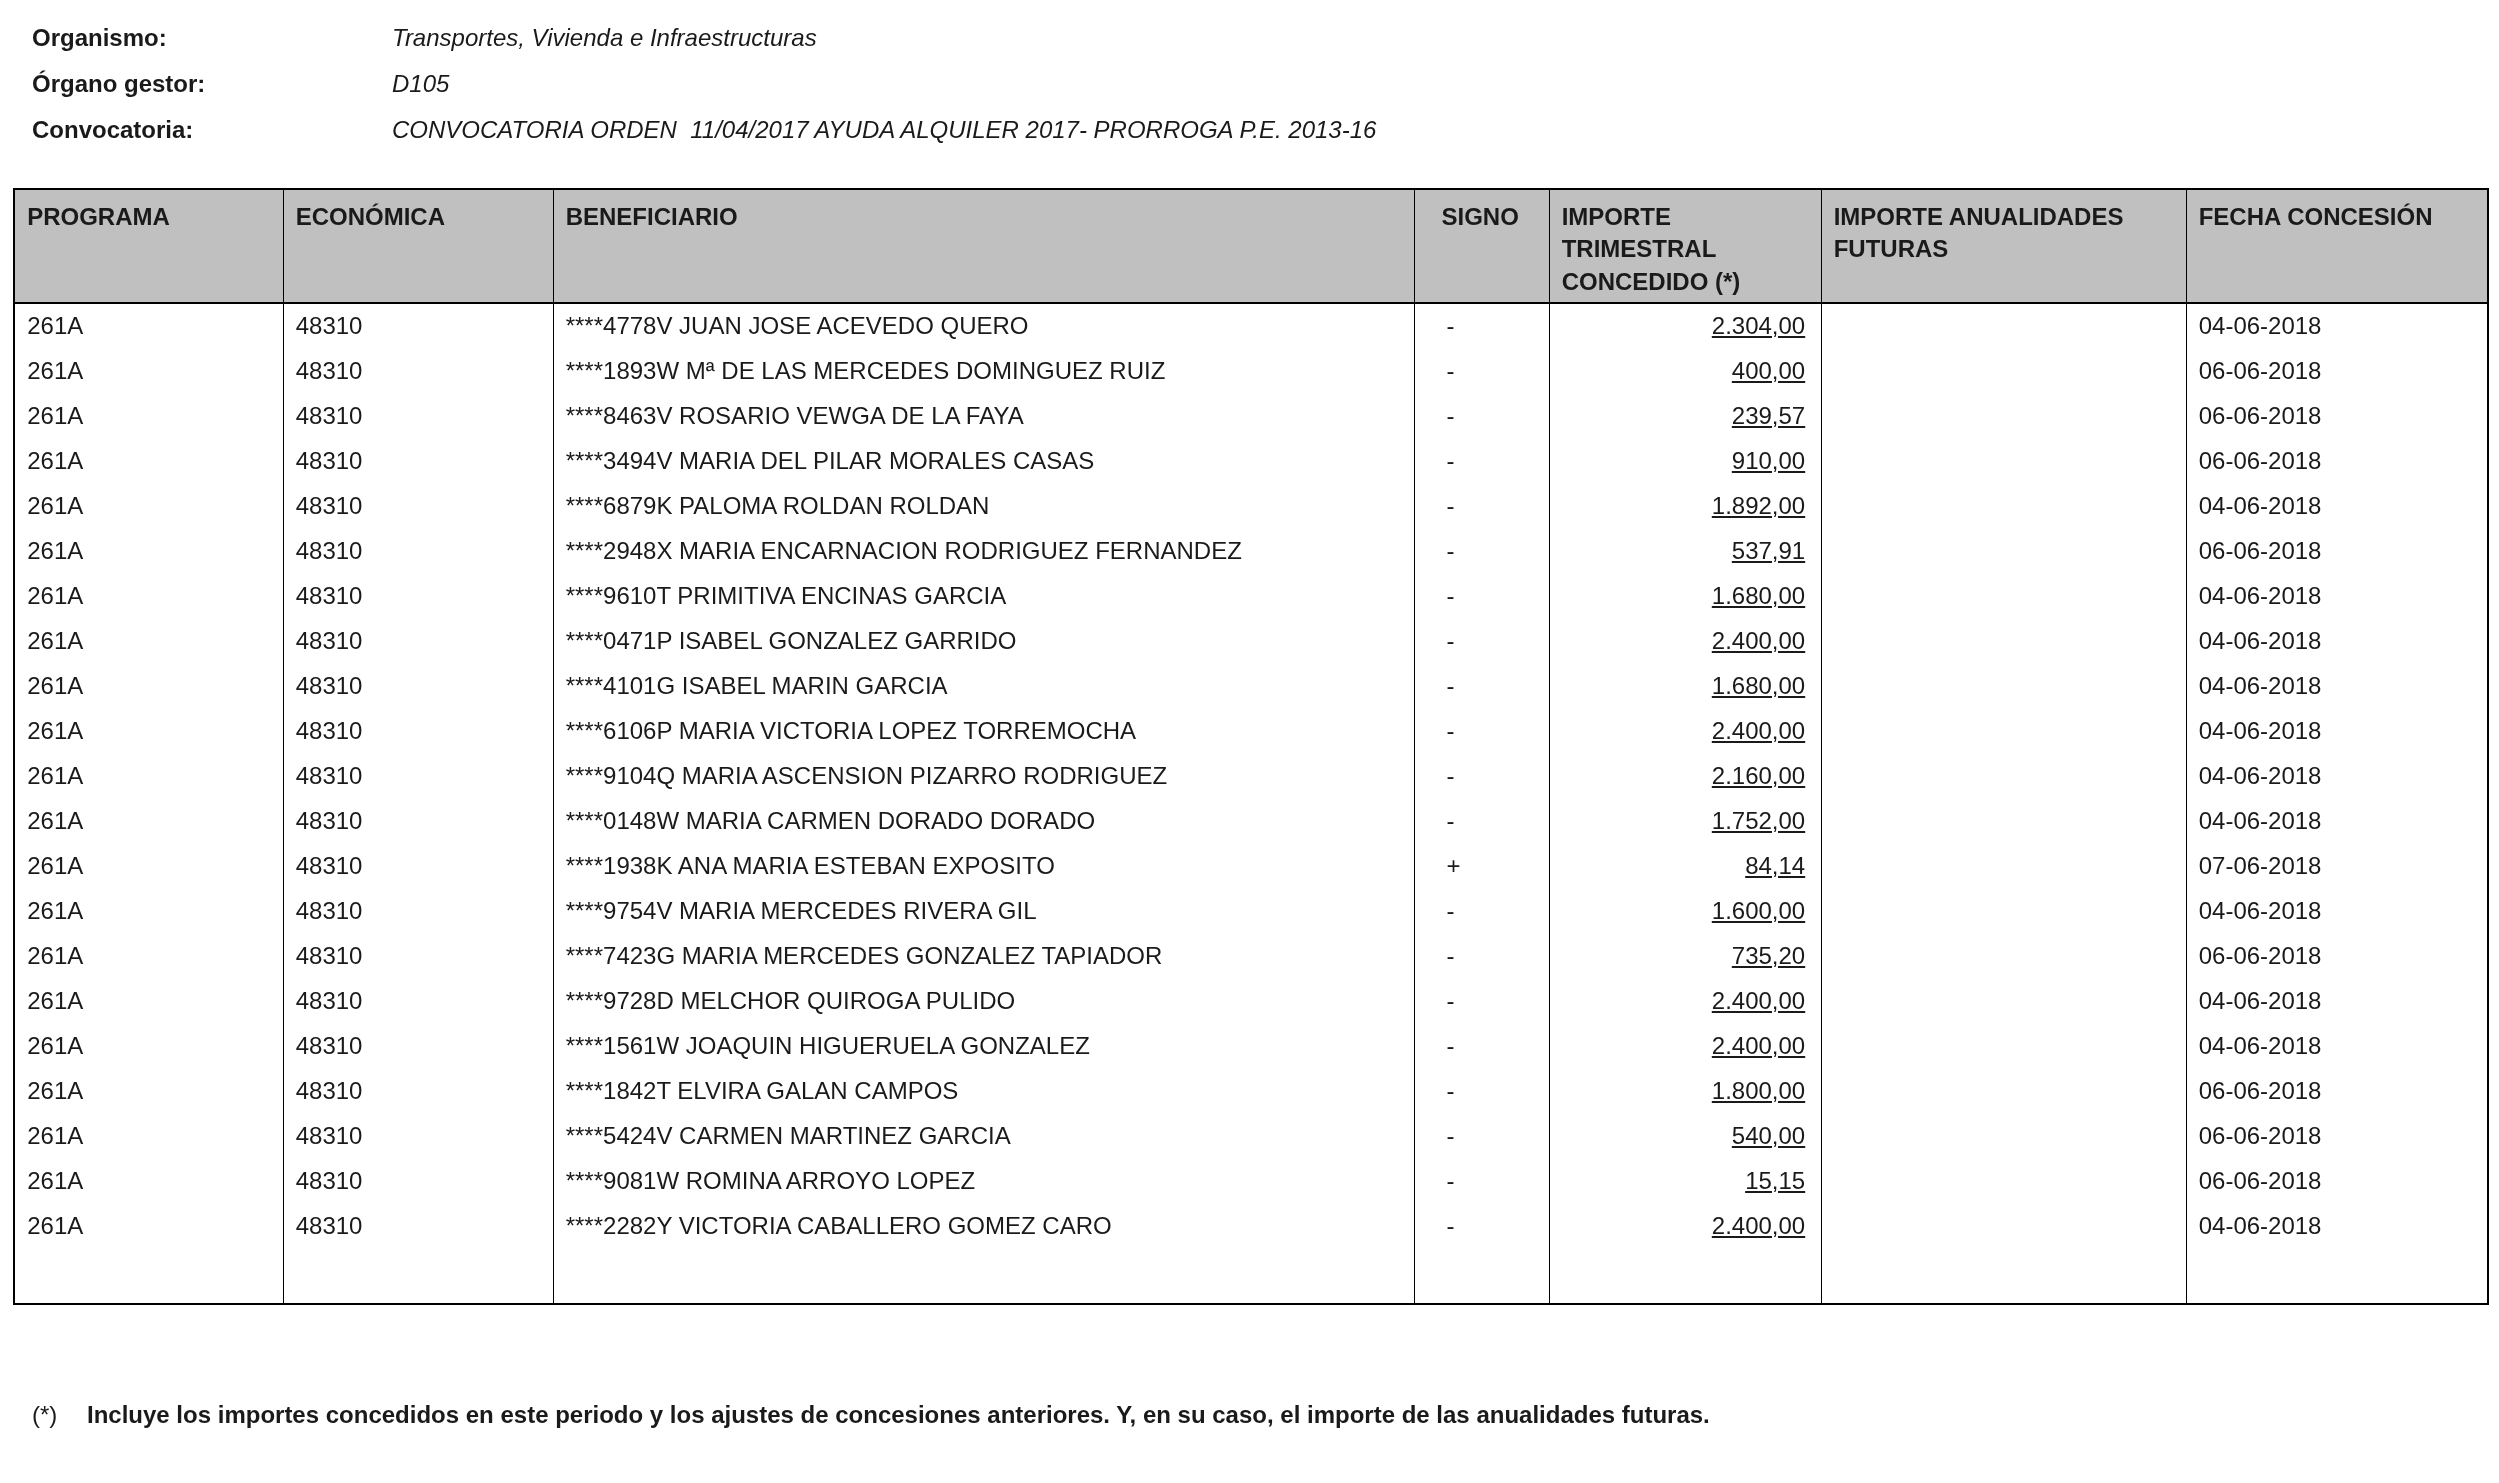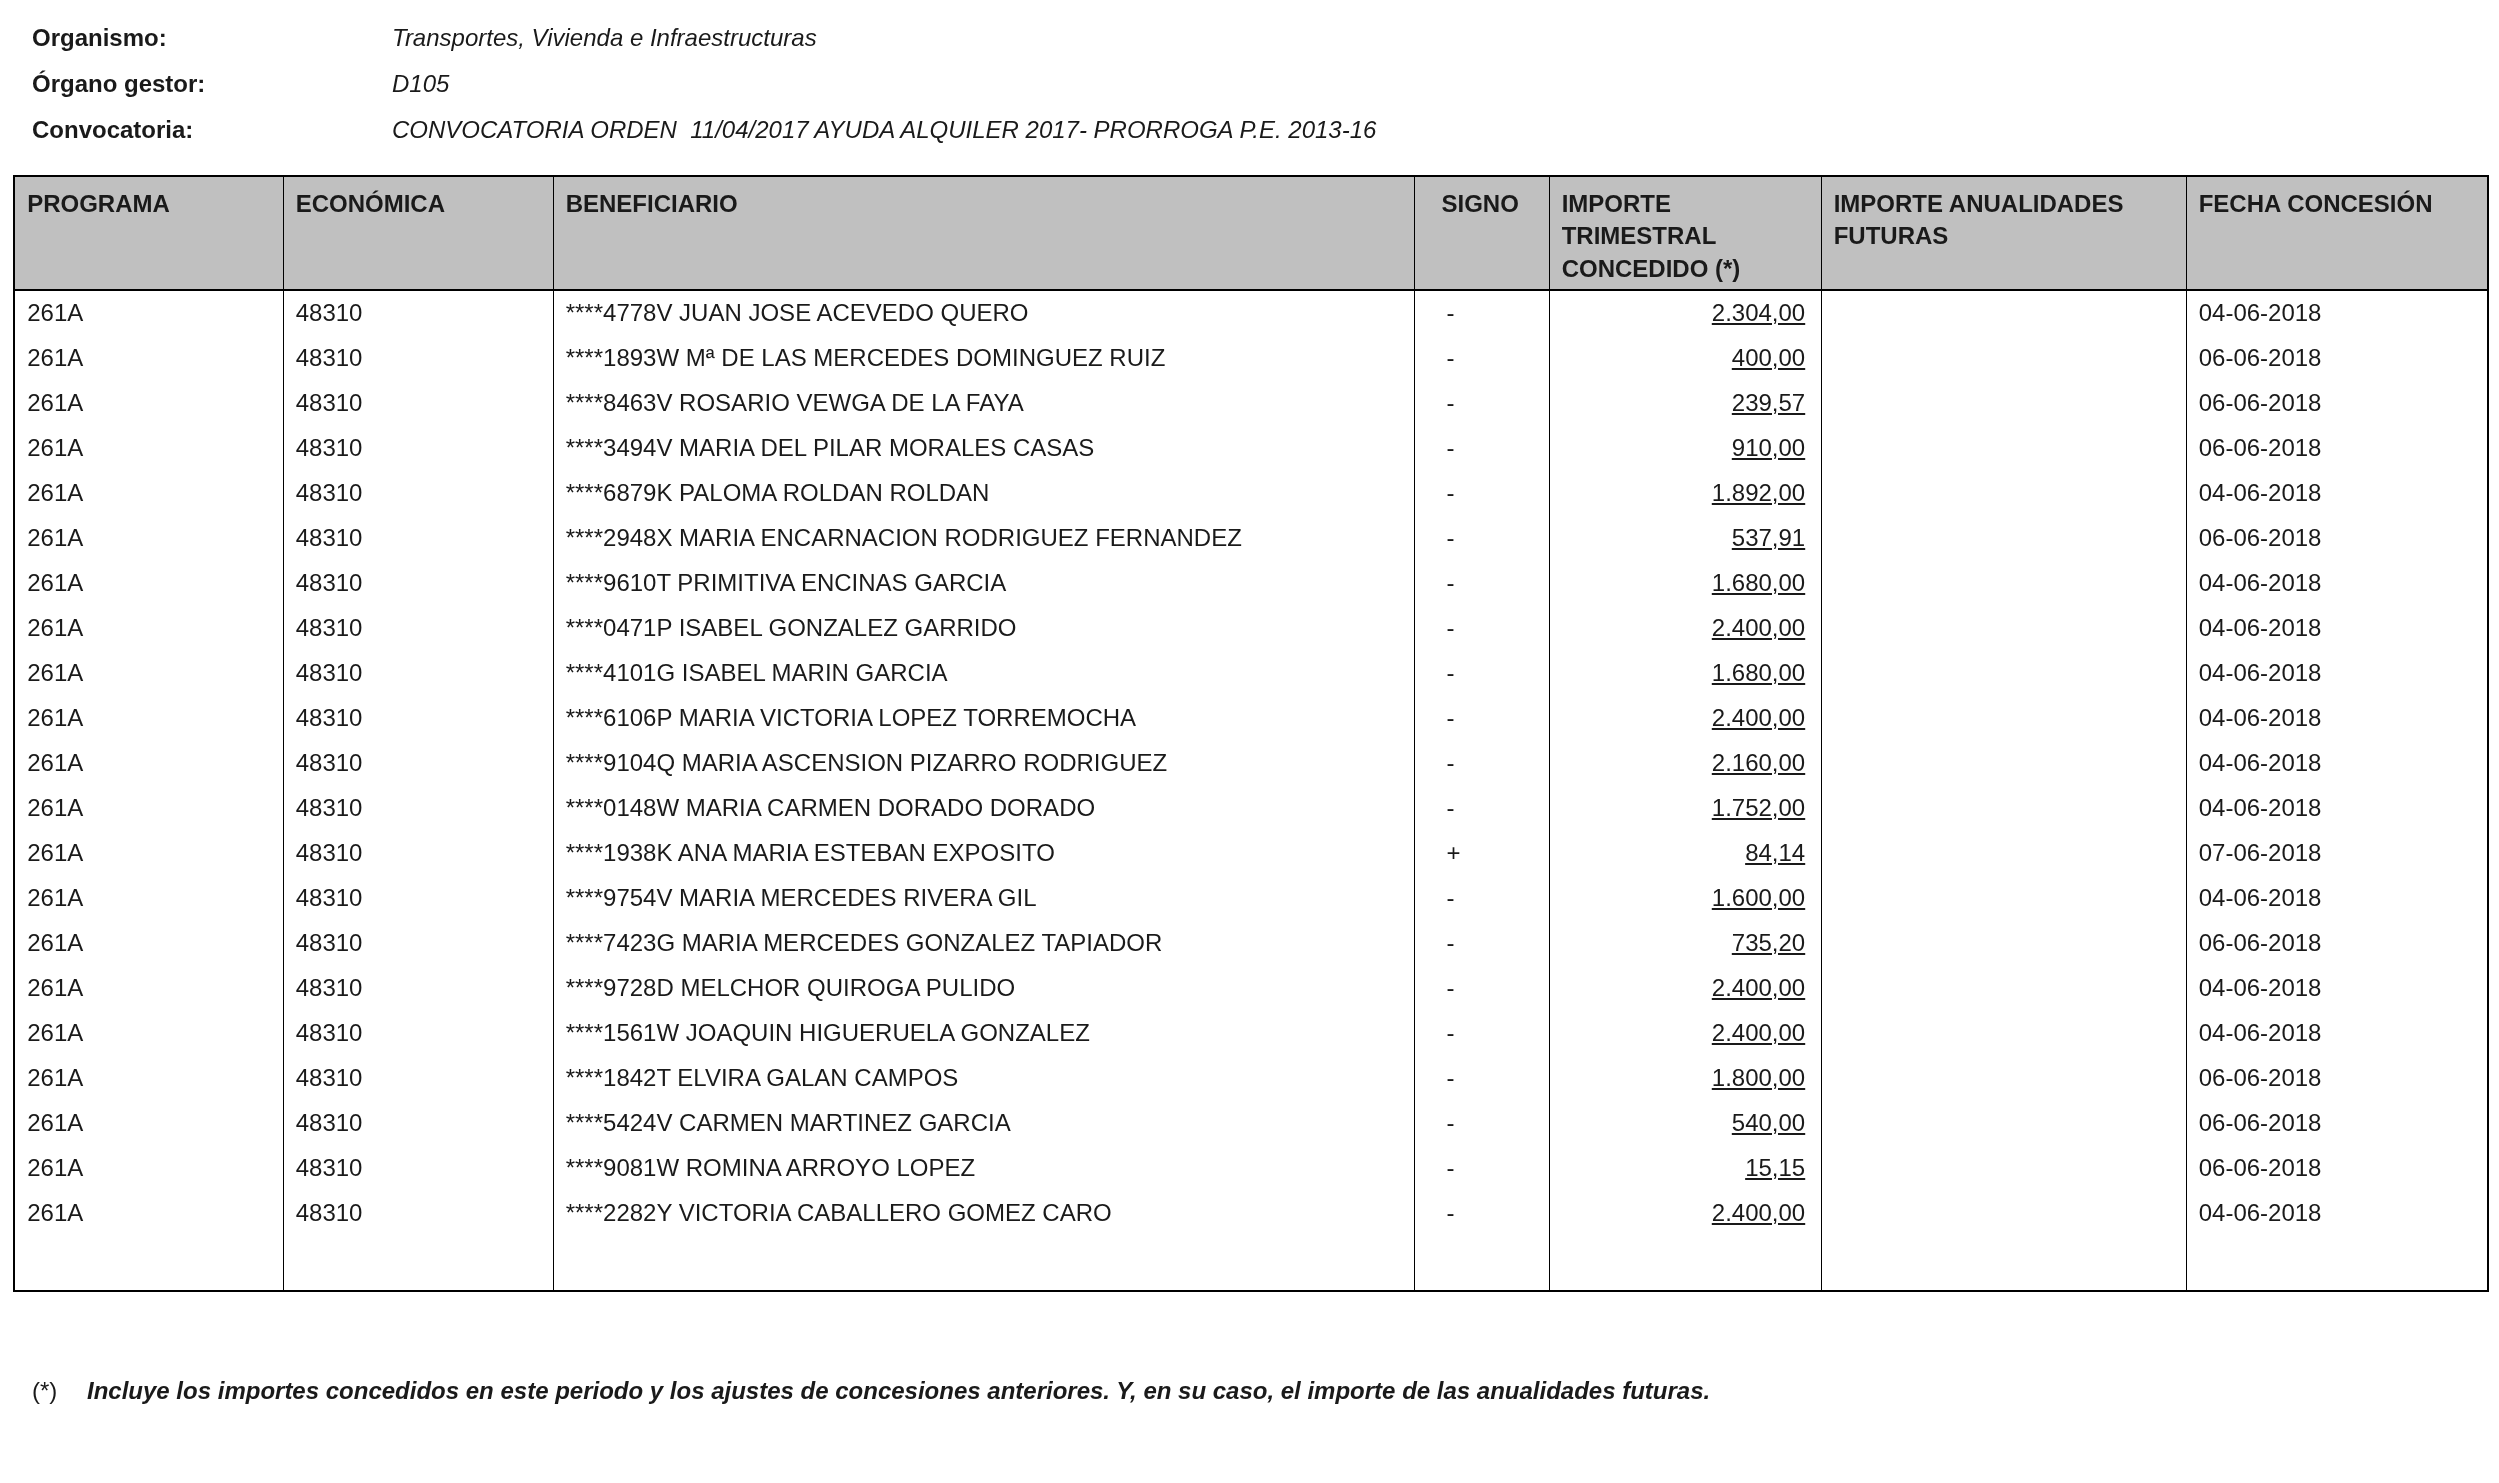--- a/index.html
+++ b/index.html
@@ -24,21 +24,21 @@
   .doc-meta{padding-left:19px;padding-top:1.5px;}
   .meta-row{display:flex;height:46px;line-height:46px;}
   .meta-label{font-weight:bold;flex:0 0 360px;width:360px;}
   .meta-value{white-space:pre;font-style:italic;}
 
   
   .data-table{
     border-collapse:collapse;
     table-layout:fixed;
     width:2474px;
-    margin-top:22px;
+    margin-top:35px;
     border:2.3px solid var(--border);
   }
   .data-table th,
   .data-table td{
     border-left:1.5px solid var(--border);
     border-right:1.5px solid var(--border);
     padding:0 12.2px;
     overflow:hidden;
     white-space:normal;
   }
@@ -58,21 +58,21 @@
     white-space:nowrap;
   }
   td.col-signo{padding-left:32px;}
   th.col-signo{padding-left:27px;}
   td.col-importe{text-align:right;padding-right:15.3px;text-decoration:underline;}
   tr.filler td{height:56px;}
 
   
   .footnote{margin-top:85px;padding-left:19px;display:flex;align-items:baseline;}
   .footnote-marker{flex:0 0 55px;width:55px;}
-  .footnote-text{font-weight:bold;font-style:italic;}
+  .footnote-text{font-weight:bold;margin-top:11px;}
 </style>
 </head>
 <body>
 
 <div class="page">
 
   <header class="doc-meta">
     <div class="meta-row">
       <span class="meta-label">Organismo:</span>
       <span class="meta-value">Transportes, Vivienda e Infraestructuras</span>

